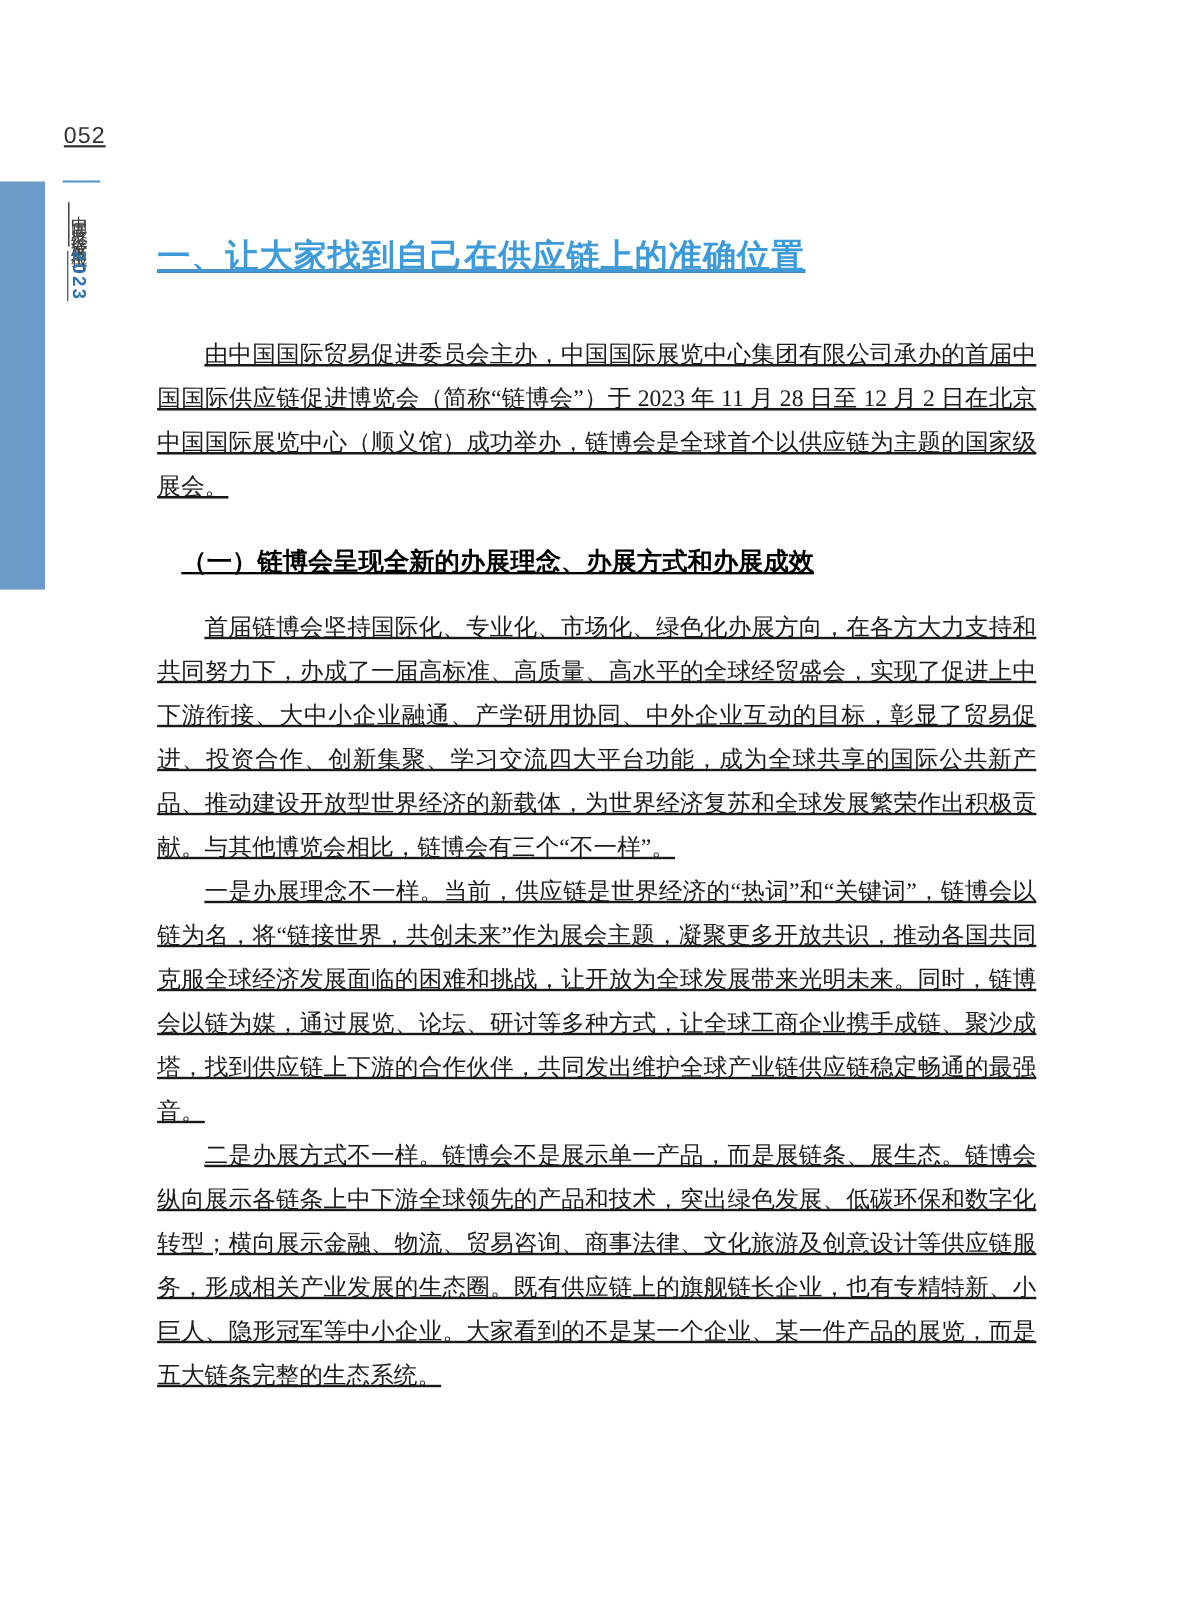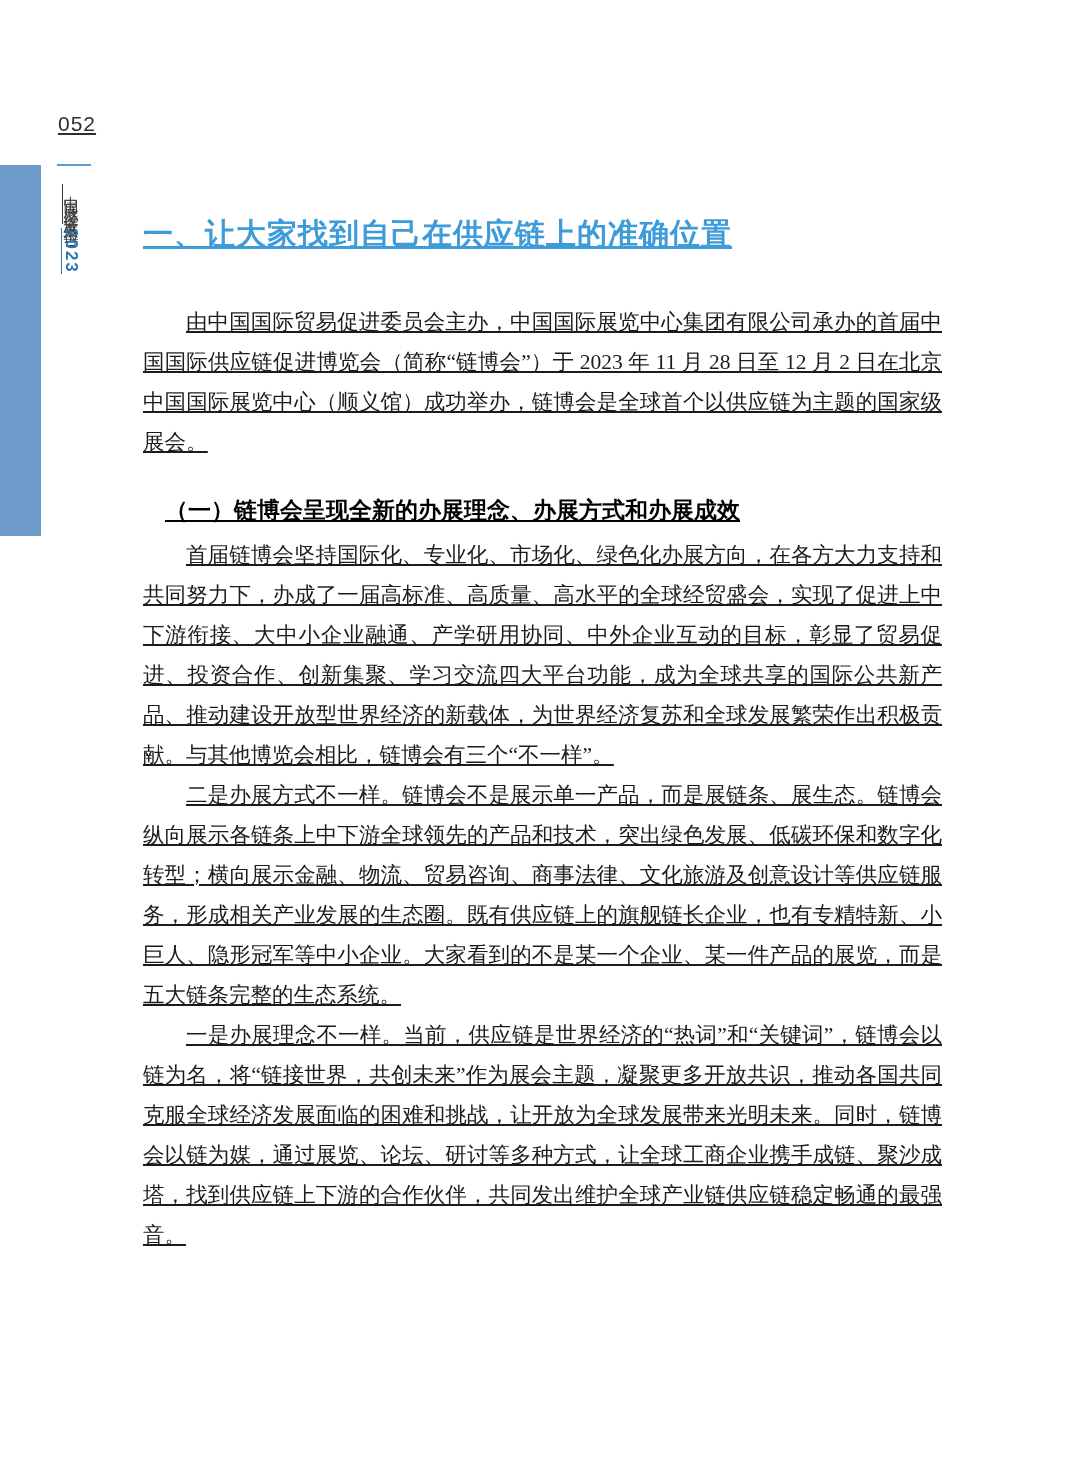--- a/index.html
+++ b/index.html
@@ -64,21 +64,21 @@
   .intro { margin-top:50px; }
   .subsection-title {
     margin-top:33px;
     padding-left:22px;
     font-family:"Liberation Sans","DejaVu Sans",sans-serif;
     font-weight:700;
     font-size:23px; line-height:30px;
     color:#000000;
     white-space:nowrap;
   }
-  .first-after-sub { margin-top:10px; }
+  .first-after-sub { margin-top:25px; }
 </style>
 </head>
 <body>
 
 <div class="page">
 
   <aside>
     <div class="page-number">052</div>
     <div class="rail-rule"></div>
     <div class="vertical-title">
@@ -89,19 +89,19 @@
 
   <main class="content">
     <h1 class="section-title">一、让大家找到自己在供应链上的准确位置</h1>
 
     <p class="body-text intro">由中国国际贸易促进委员会主办，中国国际展览中心集团有限公司承办的首届中国国际供应链促进博览会（简称“链博会”）于 2023 年 11 月 28 日至 12 月 2 日在北京中国国际展览中心（顺义馆）成功举办，链博会是全球首个以供应链为主题的国家级展会。</p>
 
     <h2 class="subsection-title">（一）链博会呈现全新的办展理念、办展方式和办展成效</h2>
 
     <p class="body-text first-after-sub">首届链博会坚持国际化、专业化、市场化、绿色化办展方向，在各方大力支持和共同努力下，办成了一届高标准、高质量、高水平的全球经贸盛会，实现了促进上中下游衔接、大中小企业融通、产学研用协同、中外企业互动的目标，彰显了贸易促进、投资合作、创新集聚、学习交流四大平台功能，成为全球共享的国际公共新产品、推动建设开放型世界经济的新载体，为世界经济复苏和全球发展繁荣作出积极贡献。与其他博览会相比，链博会有三个“不一样”。</p>
 
+    <p class="body-text">一是办展理念不一样。当前，供应链是世界经济的“热词”和“关键词”，链博会以链为名，将“链接世界，共创未来”作为展会主题，凝聚更多开放共识，推动各国共同克服全球经济发展面临的困难和挑战，让开放为全球发展带来光明未来。同时，链博会以链为媒，通过展览、论坛、研讨等多种方式，让全球工商企业携手成链、聚沙成塔，找到供应链上下游的合作伙伴，共同发出维护全球产业链供应链稳定畅通的最强音。</p>
+
     <p class="body-text">二是办展方式不一样。链博会不是展示单一产品，而是展链条、展生态。链博会纵向展示各链条上中下游全球领先的产品和技术，突出绿色发展、低碳环保和数字化转型；横向展示金融、物流、贸易咨询、商事法律、文化旅游及创意设计等供应链服务，形成相关产业发展的生态圈。既有供应链上的旗舰链长企业，也有专精特新、小巨人、隐形冠军等中小企业。大家看到的不是某一个企业、某一件产品的展览，而是五大链条完整的生态系统。</p>
-
-    <p class="body-text">一是办展理念不一样。当前，供应链是世界经济的“热词”和“关键词”，链博会以链为名，将“链接世界，共创未来”作为展会主题，凝聚更多开放共识，推动各国共同克服全球经济发展面临的困难和挑战，让开放为全球发展带来光明未来。同时，链博会以链为媒，通过展览、论坛、研讨等多种方式，让全球工商企业携手成链、聚沙成塔，找到供应链上下游的合作伙伴，共同发出维护全球产业链供应链稳定畅通的最强音。</p>
 
   </main>
 
 </div>
 
 </body></html>

